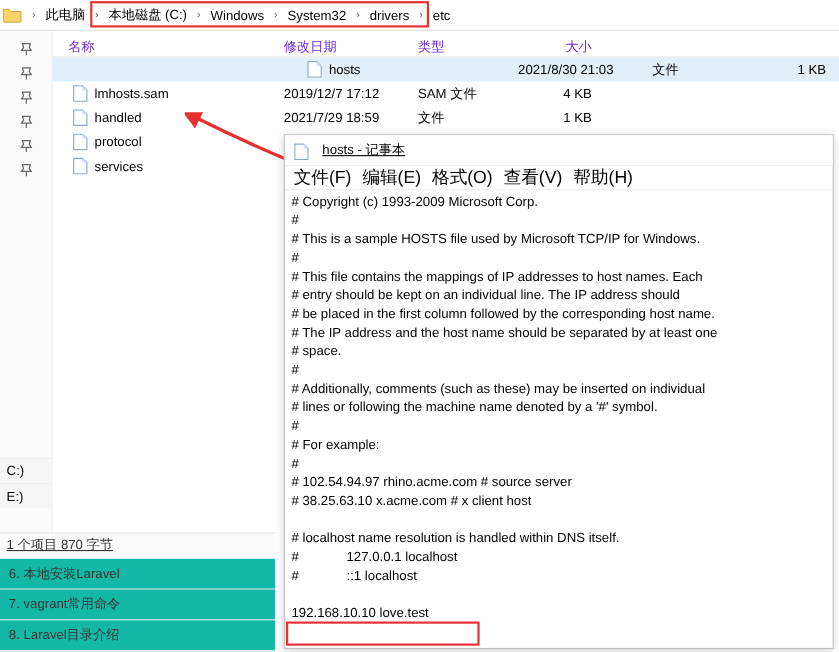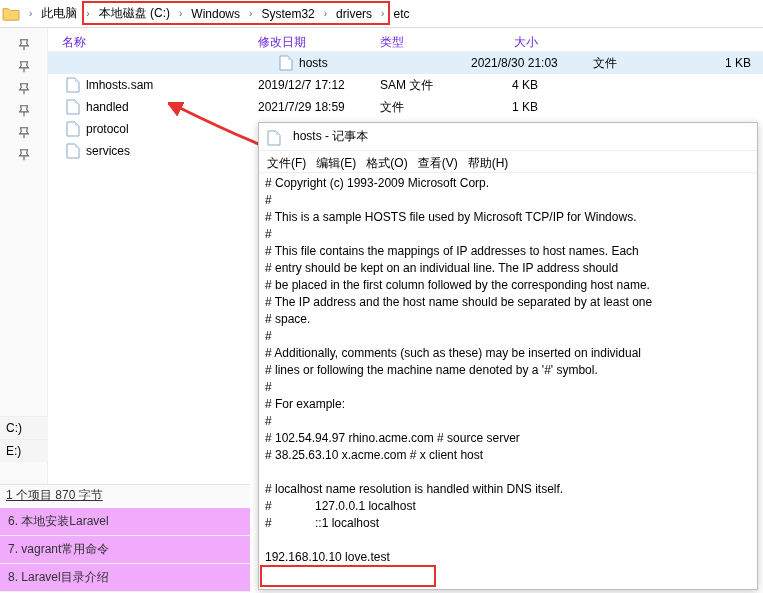--- a/index.html
+++ b/index.html
@@ -143,21 +143,21 @@
   .ext-list {
     position: absolute;
     left: 0;
     top: 508px;
     width: 250px;
   }
   .ext-list .ext-item {
     padding: 5px 8px;
     border-bottom: 1px solid #eee;
     color: #333;
-    background:#f0abfc;
+    background:#14b8a6;
   }
 
   
   .notepad {
     position: absolute;
     left: 258px;
     top: 122px;
     width: 500px;
     height: 468px;
     background: #fff;
@@ -167,30 +167,31 @@
     flex-direction: column;
   }
   .np-title {
     height: 28px;
     display: flex;
     align-items: center;
     padding-left: 6px;
     gap: 6px;
     background: #fff;
     border-bottom: 1px solid #eee;
+    text-decoration: underline;
   }
   .np-title .folder-icon { width:16px; height:14px;}
   .np-menu {
     height: 22px;
     display: flex;
-    align-items: flex-end;
+    align-items: flex-start;
     gap: 10px;
     padding-left: 8px;
     border-bottom: 1px solid #eee;
-    font-size: 12px;
+    font-size: 16px;
   }
   .np-body {
     flex: 1;
     padding: 2px 6px 4px 6px;
     font-size: 12px;
     line-height: 17px;
     white-space: pre-wrap;
     overflow: hidden;
     position: relative;
   }

